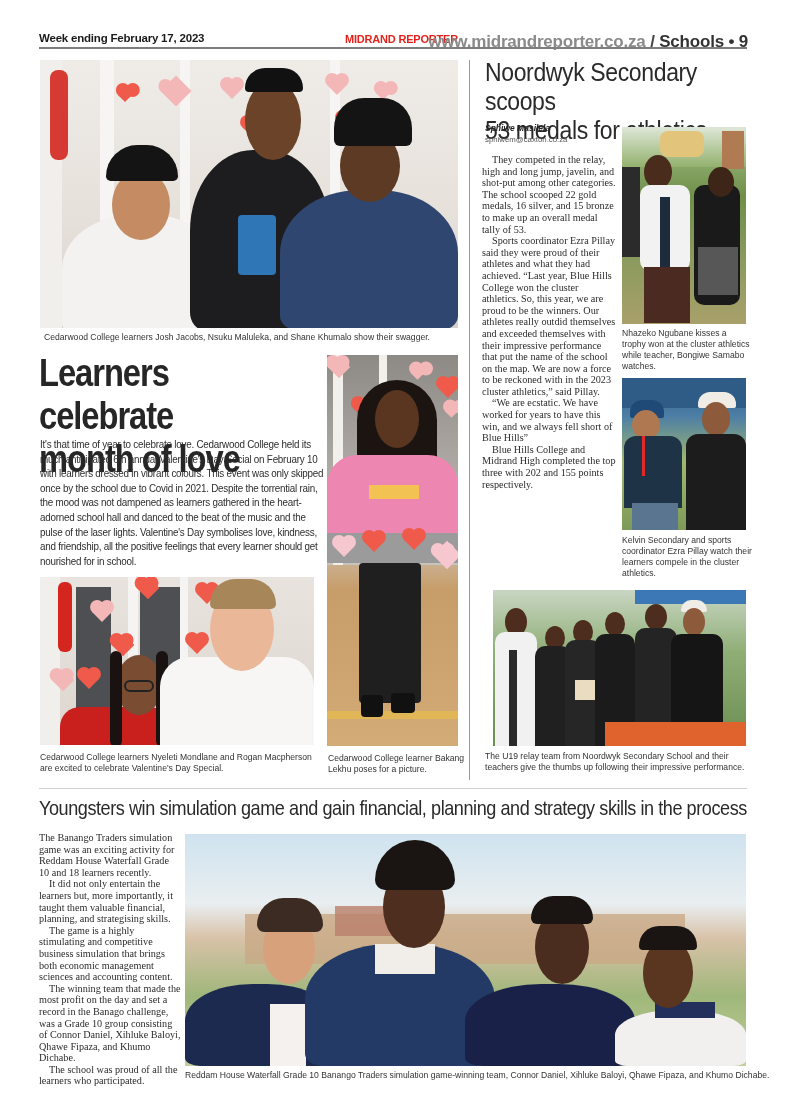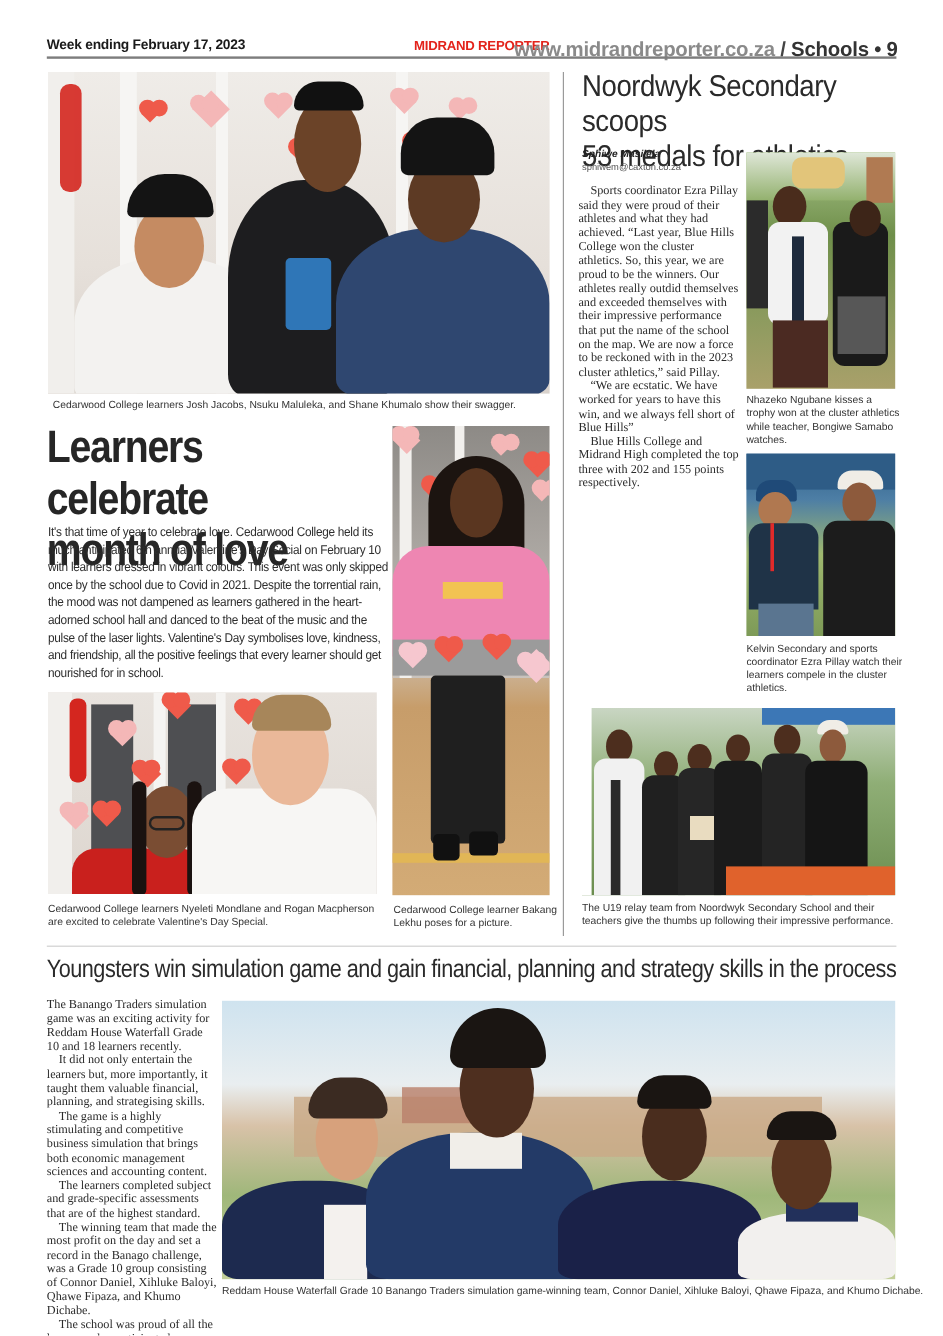--- a/index.html
+++ b/index.html
@@ -169,20 +169,21 @@
 <div class="abs cap" style="left:328px;top:753px;width:140px;">Cedarwood College learner Bakang Lekhu poses for a picture.</div>
 
 <div class="abs h-noord">
   <div>Noordwyk Secondary scoops</div>
   <div>53 medals for athletics</div>
 </div>
 <div class="abs byline">Sphiwe Masilela</div>
 <div class="abs email">sphiwem@caxton.co.za</div>
 
 <div class="abs serif col-noord">
+  <p>They competed in the relay, high and long jump, javelin, and shot-put among other categories. The school scooped 22 gold medals, 16 silver, and 15 bronze to make up an overall medal tally of 53.</p>
   <p>Sports coordinator Ezra Pillay said they were proud of their athletes and what they had achieved. “Last year, Blue Hills College won the cluster athletics. So, this year, we are proud to be the winners. Our athletes really outdid themselves and exceeded themselves with their impressive performance that put the name of the school on the map. We are now a force to be reckoned with in the 2023 cluster athletics,” said Pillay.</p>
   <p>“We are ecstatic. We have worked for years to have this win, and we always fell short of Blue Hills”</p>
   <p>Blue Hills College and Midrand High completed the top three with 202 and 155 points respectively.</p>
 </div>
 
 <div class="abs photo p4">
   <div class="layer" style="left:0;top:0;width:124px;height:40px;background:linear-gradient(180deg,#dfe7d8,#93b16e);"></div>
   <div class="layer" style="left:38px;top:4px;width:44px;height:26px;background:#e2c57a;border-radius:8px;"></div>
   <div class="layer" style="left:100px;top:4px;width:22px;height:38px;background:#b07a52;"></div>
   <div class="head" style="left:22px;top:28px;width:28px;height:34px;background:#4a2c1c;"></div>
@@ -232,21 +233,20 @@
 <div class="abs cap" style="left:485px;top:751px;width:270px;">The U19 relay team from Noordwyk Secondary School and their teachers give the thumbs up following their impressive performance.</div>
 
 <div class="abs hrule"></div>
 
 <div class="abs h-young">Youngsters win simulation game and gain financial, planning and strategy skills in the process</div>
 
 <div class="abs serif col-young">
   <p class="first">The Banango Traders simulation game was an exciting activity for Reddam House Waterfall Grade 10 and 18 learners recently.</p>
   <p>It did not only entertain the learners but, more importantly, it taught them valuable financial, planning, and strategising skills.</p>
   <p>The game is a highly stimulating and competitive business simulation that brings both economic management sciences and accounting content.</p>
-  <p>The learners completed subject and grade-specific assessments that are of the highest standard.</p>
   <p>The winning team that made the most profit on the day and set a record in the Banago challenge, was a Grade 10 group consisting of Connor Daniel, Xihluke Baloyi, Qhawe Fipaza, and Khumo Dichabe.</p>
   <p>The school was proud of all the learners who participated.</p>
 </div>
 
 <div class="abs photo p7">
   <div class="layer" style="left:60px;top:80px;width:440px;height:50px;background:#c9a986;opacity:.8;"></div>
   <div class="layer" style="left:150px;top:72px;width:60px;height:30px;background:#b9806a;opacity:.8;"></div>
 
   <div class="person" style="left:0;top:150px;width:150px;height:82px;background:#1d2a4f;"></div>
   <div class="layer" style="left:85px;top:170px;width:36px;height:62px;background:#f4f1ee;"></div>

